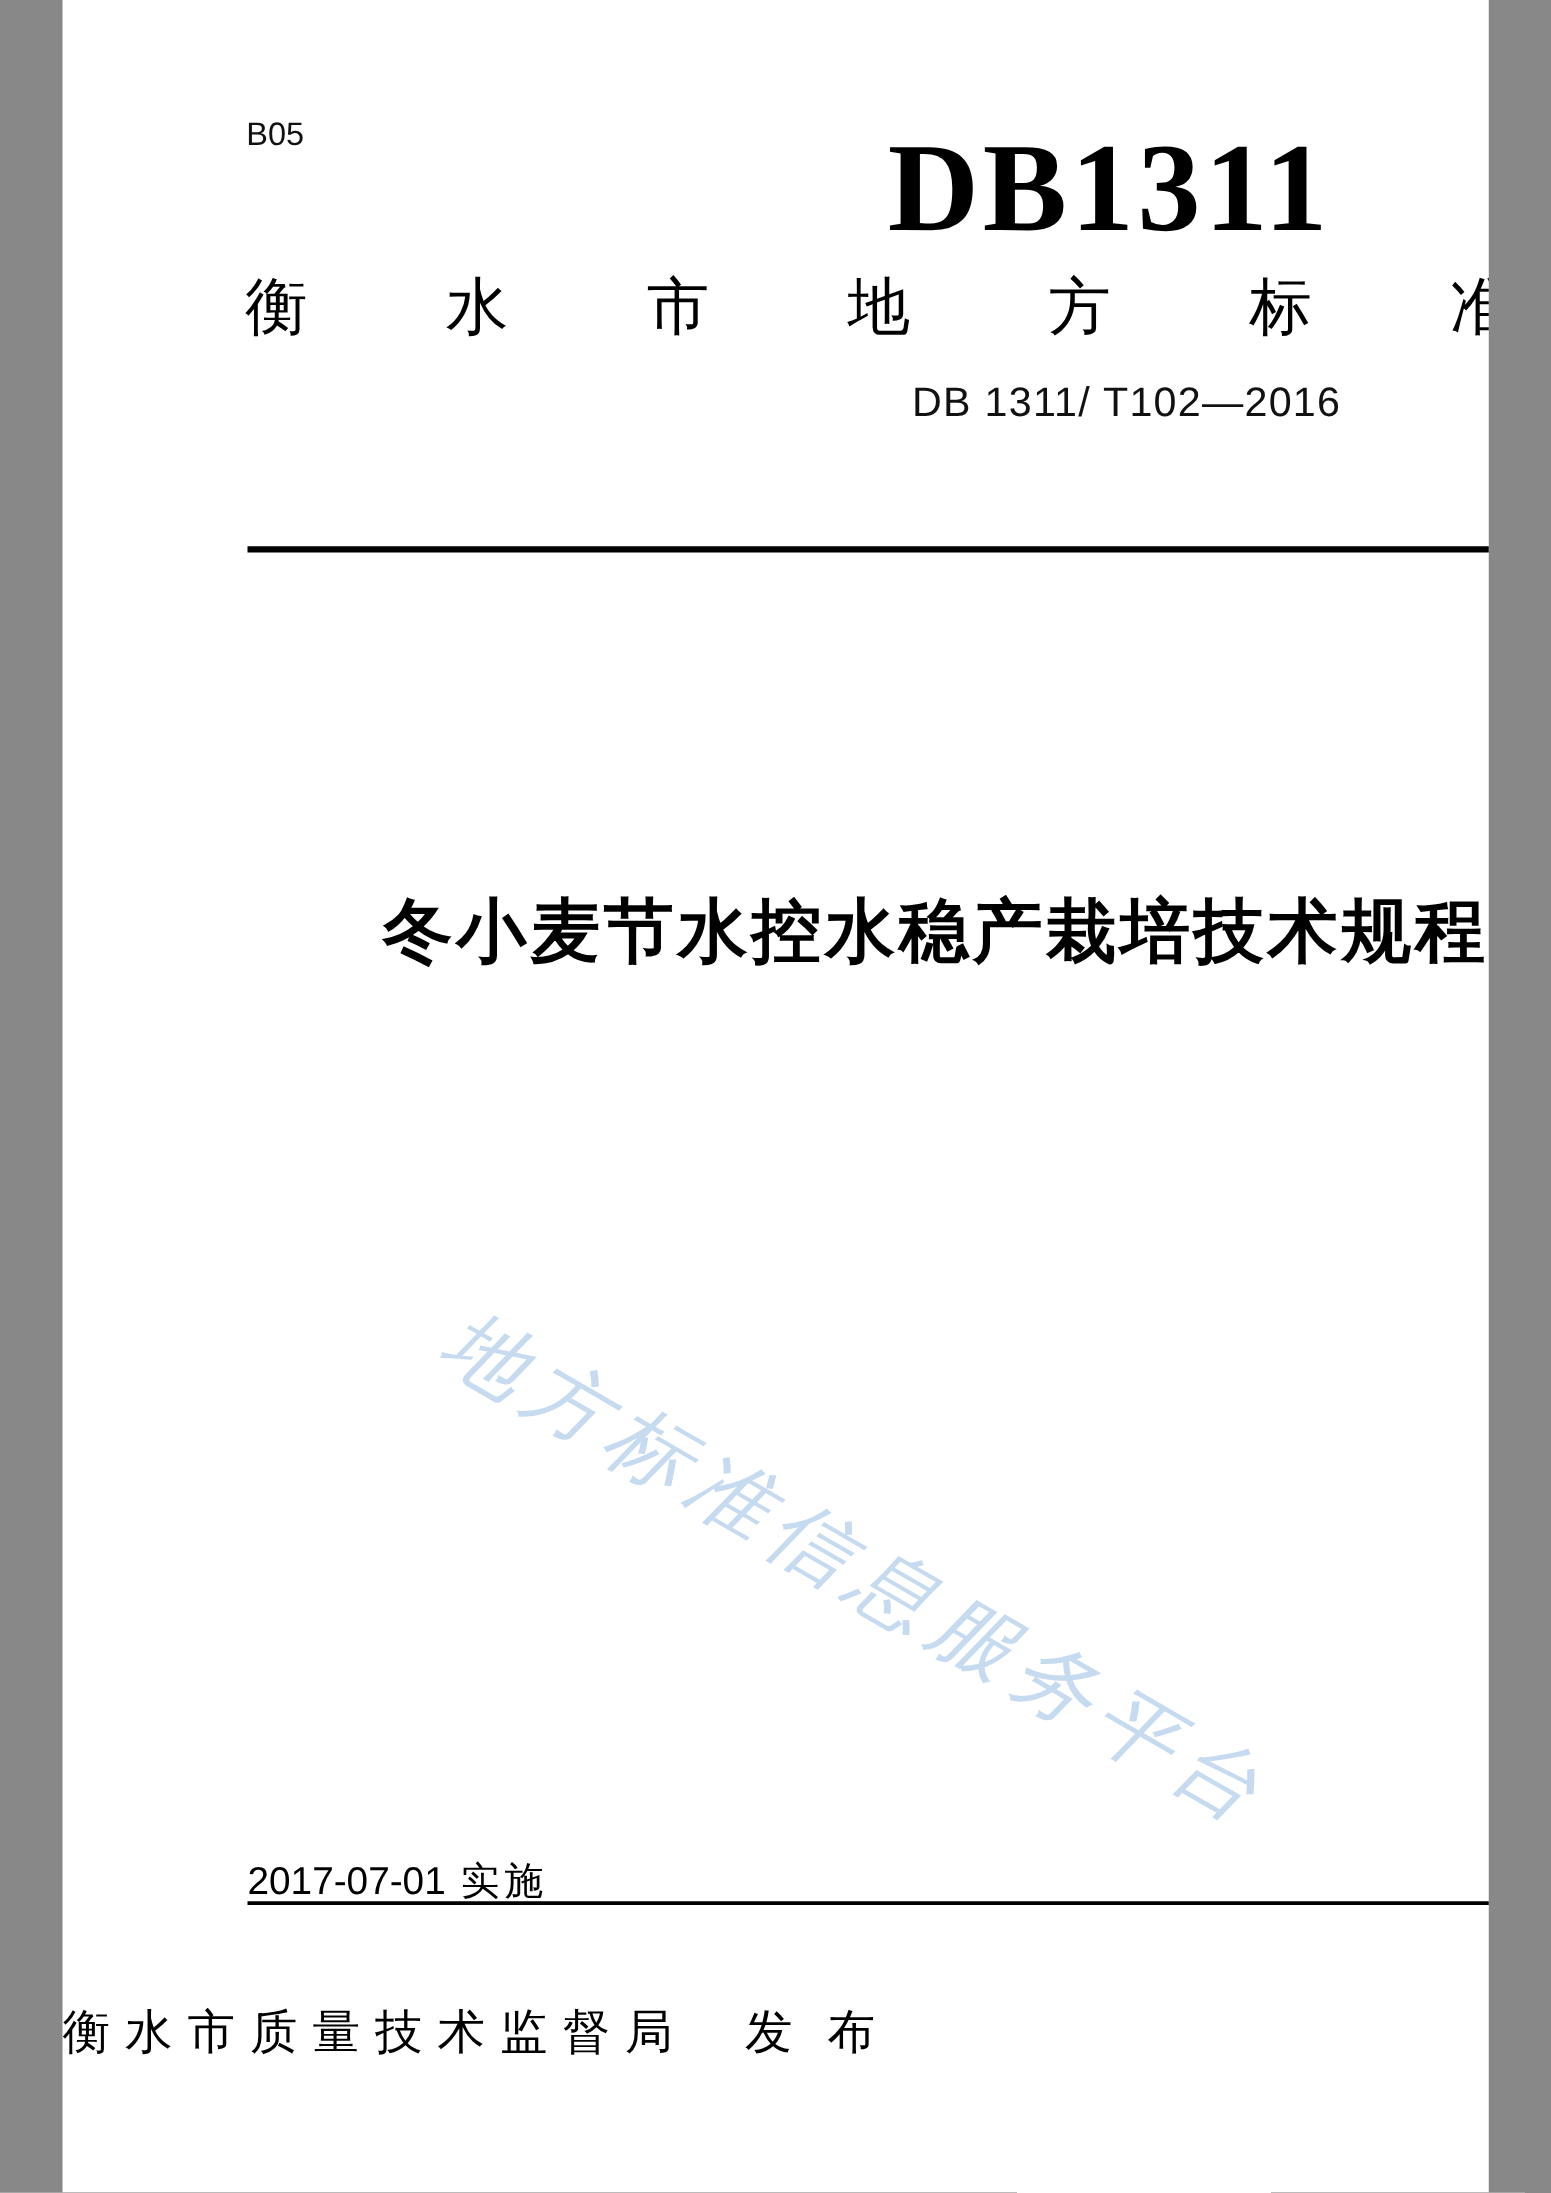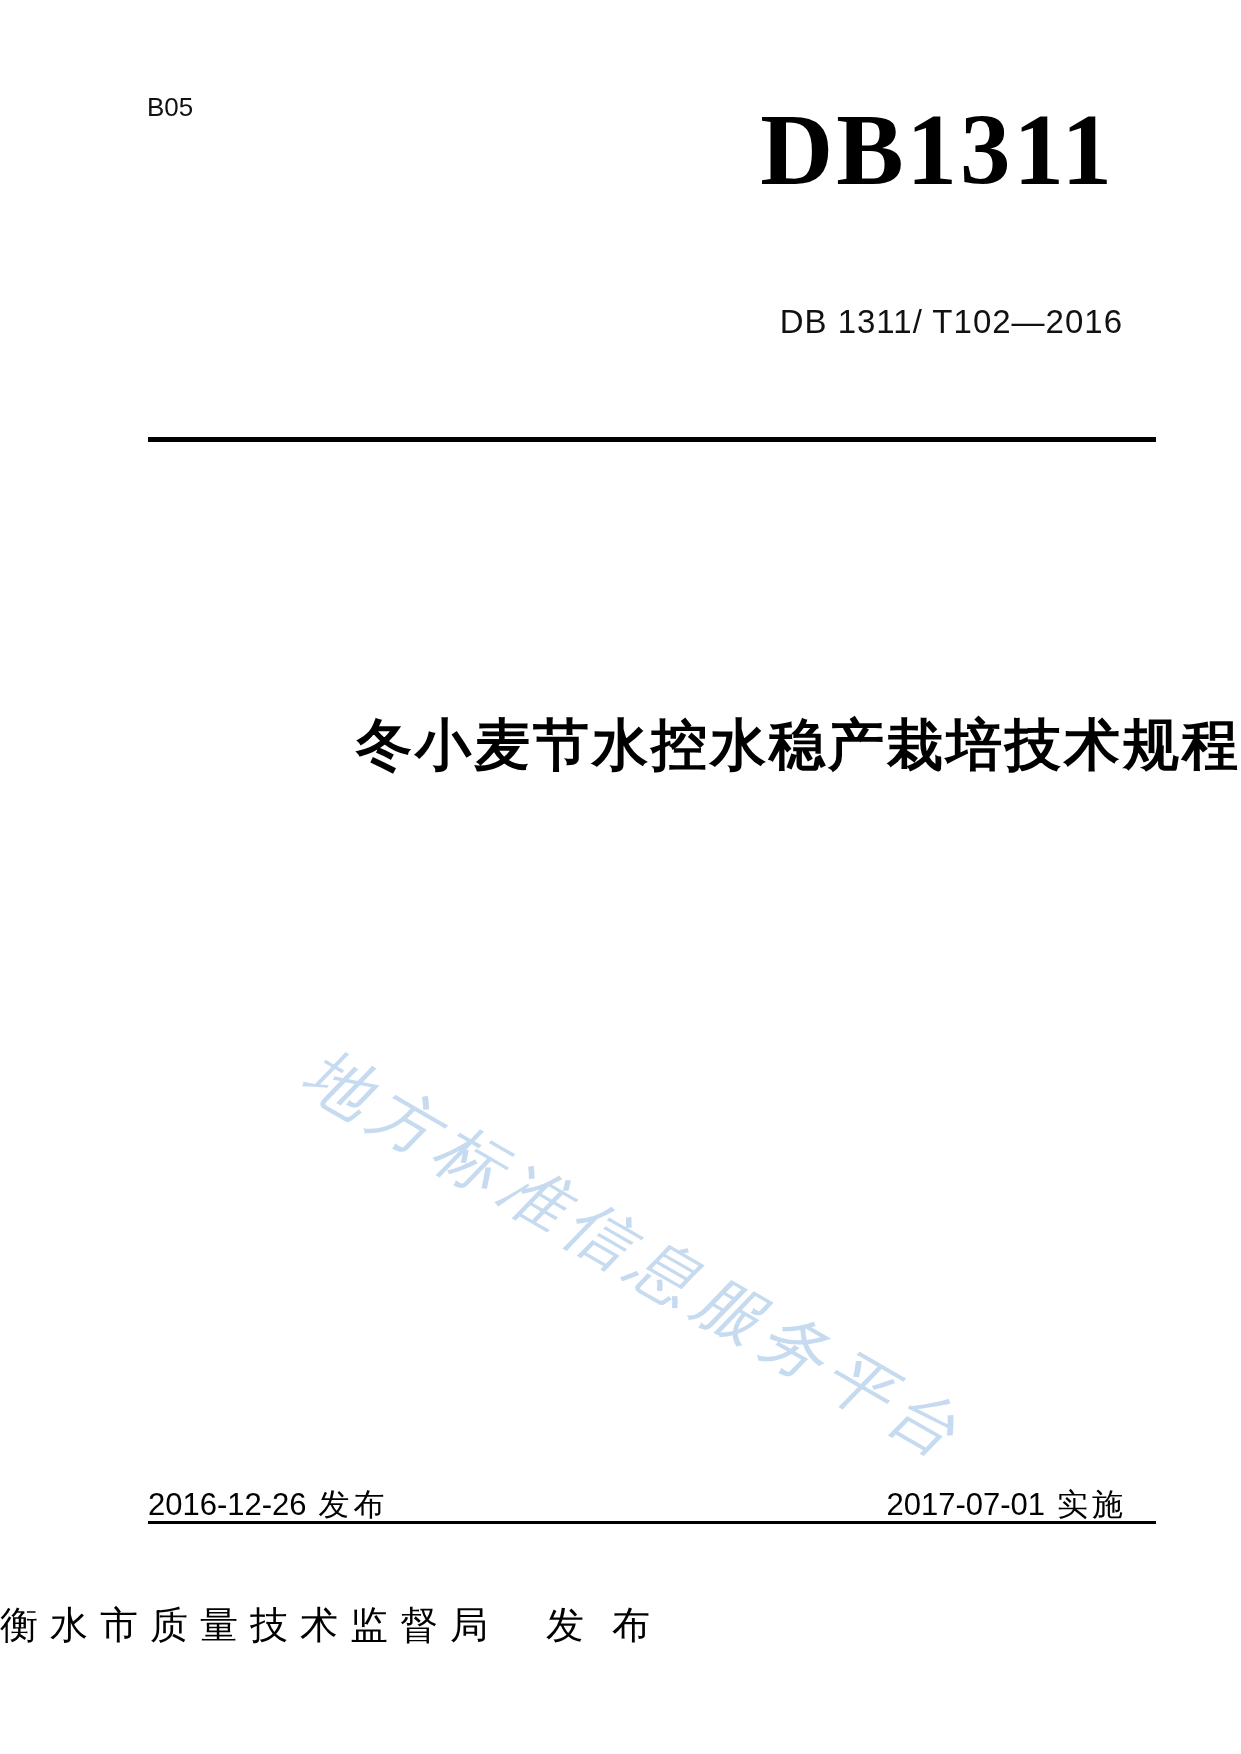--- a/index.html
+++ b/index.html
@@ -1,21 +1,21 @@
 <!DOCTYPE html>
 <html><head>
 <meta charset="utf-8">
 <style>
   * { margin: 0; padding: 0; box-sizing: border-box; }
   html, body { background: #888; }
   body { font-family: "Liberation Sans", "DejaVu Sans", sans-serif; }
 
   .page {
     position: relative;
-    width: 1241px;
+    width: 1141px;
     height: 1754px;
     margin: 0 auto;
     background: #ffffff;
     overflow: hidden;
     color: #000000;
   }
 
   .classification-code {
     position: absolute;
     left: 147px;
@@ -139,33 +139,31 @@
 </style>
 </head>
 <body>
 
 <div class="page">
 
   <div class="classification-code">B05</div>
 
   <div class="standard-code">DB1311</div>
 
+  <div class="standard-name">衡水市地方标准</div>
 
   <div class="standard-number">DB 1311/ T102—2016</div>
 
   <div class="header-rule"></div>
 
   <h1 class="doc-title">冬小麦节水控水稳产栽培技术规程</h1>
 
   <div class="watermark">地方标准信息服务平台</div>
 
   <div class="dates-row">
-    <span class="date-part">
-      <span>2016-12-26</span><span class="date-label">发布</span>
-    </span>
     <span class="date-part">
       <span>2017-07-01</span><span class="date-label">实施</span>
     </span>
   </div>
 
   <div class="footer-rule"></div>
 
   <div class="publisher-row">
     <span class="publisher-name">衡水市质量技术监督局</span>
     <span class="publish-action">发布</span>

